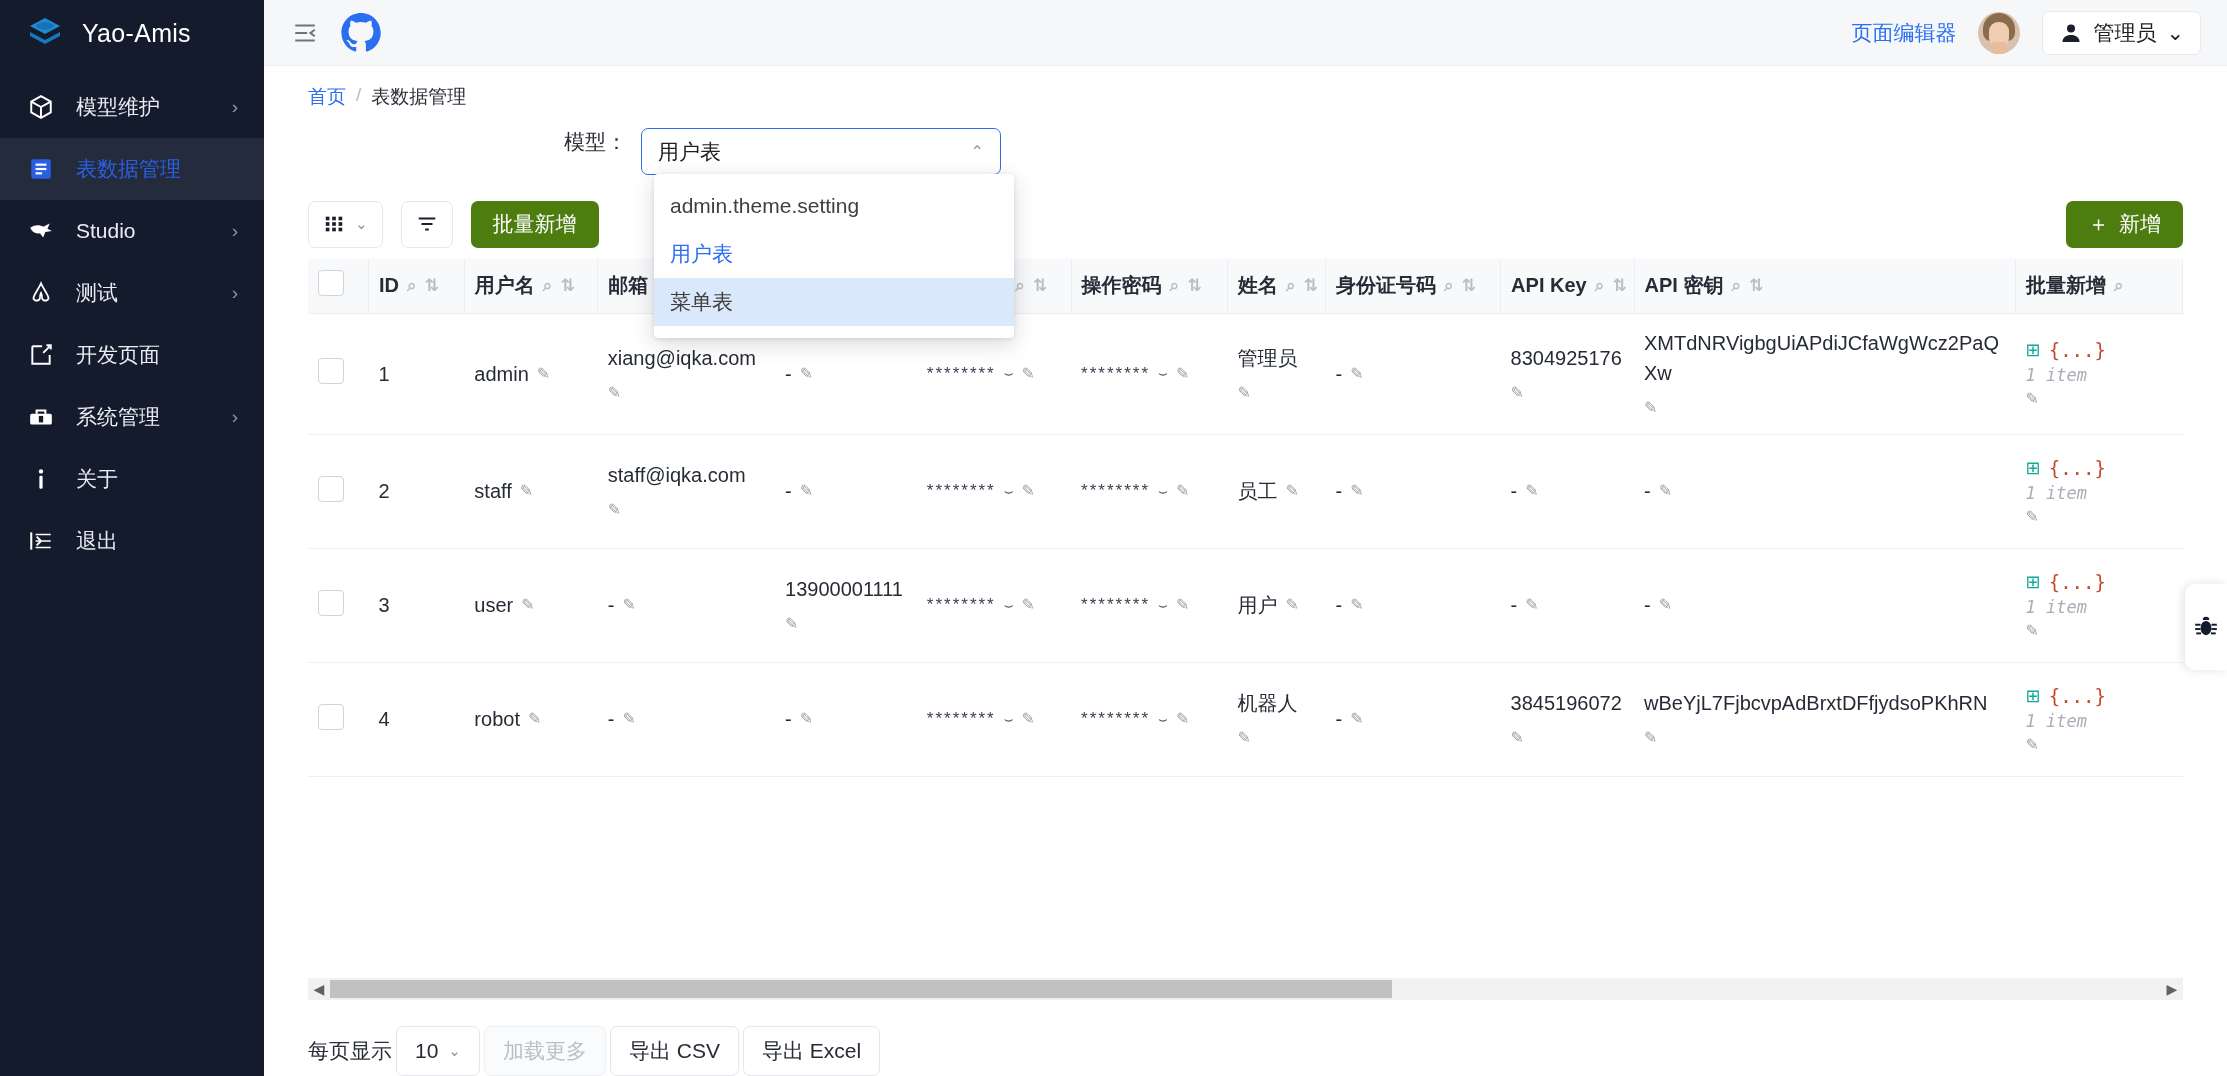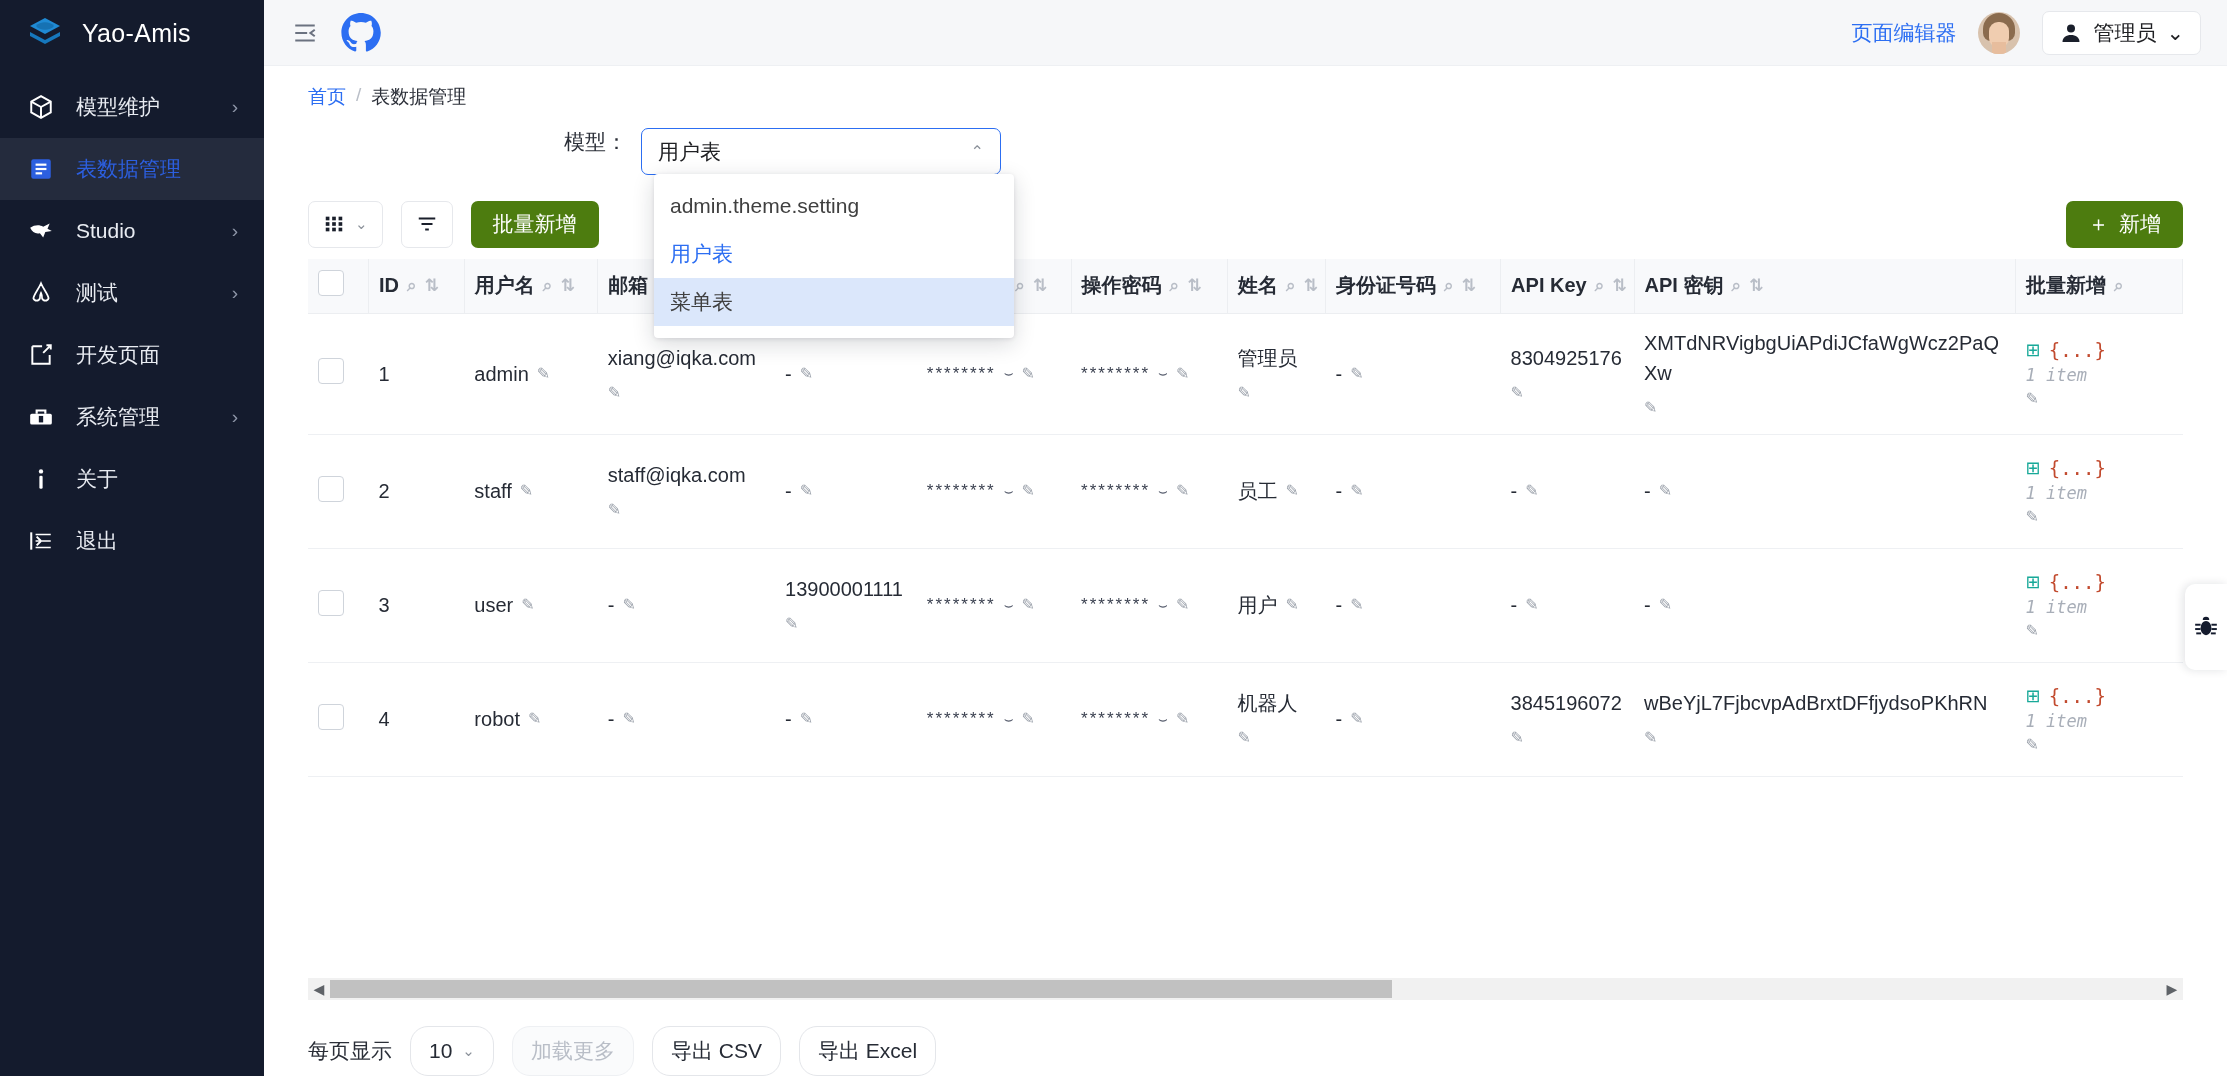--- a/index.html
+++ b/index.html
@@ -116,24 +116,24 @@
   .json-line { display: flex; align-items: center; gap: 8px; }
   .json-plus { color: #18a999; font-size: 18px; }
   .json-brace { color: #c24a2e; font-family: "DejaVu Sans Mono", monospace; font-size: 19px; }
   .json-count { color: #a8aeb8; font-style: italic; font-family: "DejaVu Sans Mono", monospace; font-size: 17px; }
 
   
   .hscroll { margin: 12px 44px 0 44px; height: 22px; background: #f1f1f1; display: flex; align-items: center; position: relative; }
   .hscroll .arrow { width: 22px; text-align: center; color: #5f6368; font-size: 14px; cursor: pointer; }
   .hscroll .track { flex: 1; height: 18px; background: #f1f1f1; position: relative; }
   .hscroll .thumb { position: absolute; left: 0; top: 0; height: 18px; width: 58%; background: #c1c1c1; cursor: grab; }
-  .footer { display: flex; align-items: center; gap: 18px; padding: 26px 44px 0 44px; }
+  .footer { display: flex; align-items: center; gap: 4px; padding: 26px 44px 0 44px; }
   .footer .lbl { font-size: 21px; color: #2b2f38; }
   .ft-btn {
-    height: 50px; border: 1px solid #e4e6ea; border-radius: 18px; background: #fff;
+    height: 50px; border: 1px solid #e4e6ea; border-radius: 7px; background: #fff;
     display: flex; align-items: center; gap: 10px; padding: 0 18px; font-size: 21px;
     color: #262b35; cursor: pointer;
   }
   .ft-btn.disabled { color: #b9bec7; border-color: #eef0f3; background: #fafbfc; cursor: default; }
 
   
   .debug-fab {
     position: absolute; right: 0; top: 584px; width: 42px; height: 86px;
     background: #fff; border-radius: 10px 0 0 10px; box-shadow: -2px 0 10px rgba(16,24,40,.12);
     display: flex; align-items: center; justify-content: center; cursor: pointer;

